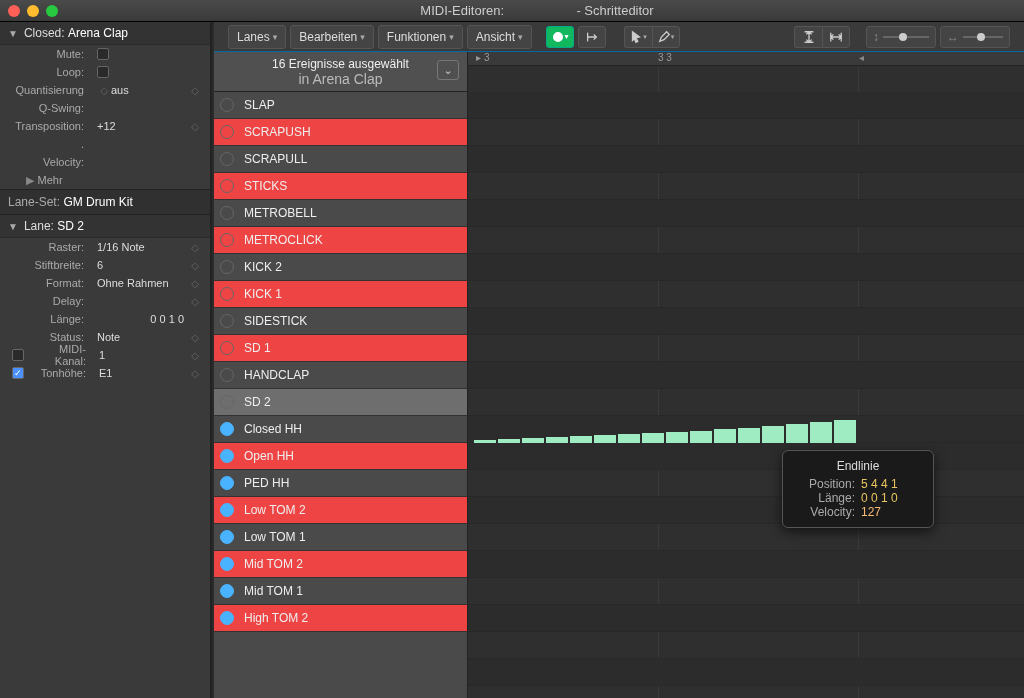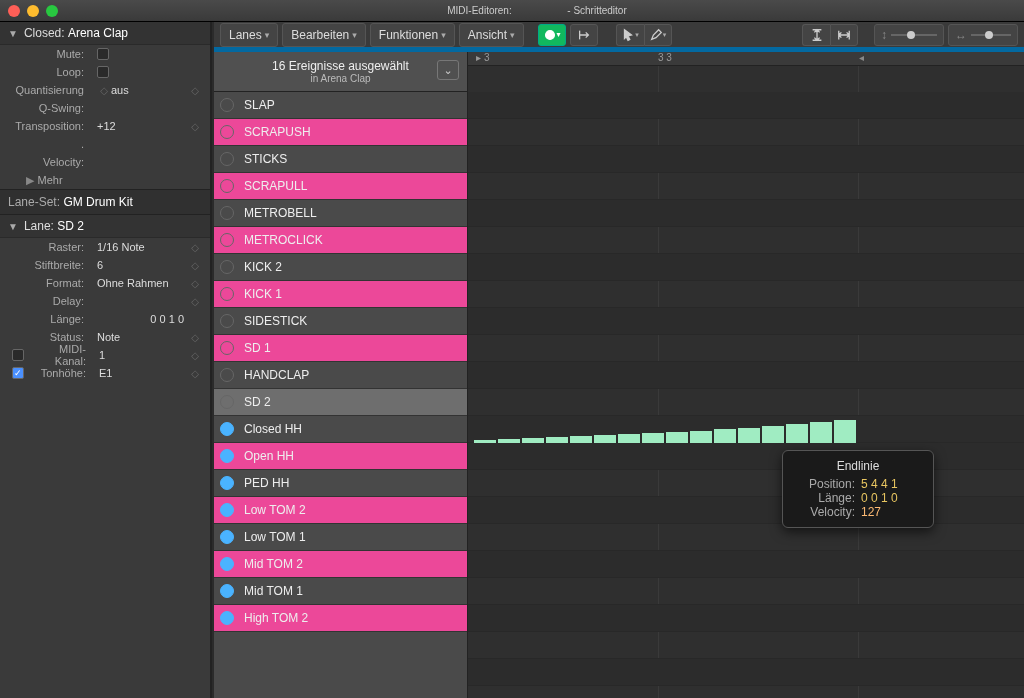--- a/index.html
+++ b/index.html
@@ -3,24 +3,24 @@
 <meta charset="utf-8">
 <style>
 * { box-sizing: border-box; margin: 0; padding: 0; font-family: -apple-system, "Helvetica Neue", Arial, sans-serif; }
 body { width: 1024px; height: 698px; background: #2b2b2b; color: #ddd; font-size: 12px; overflow: hidden; position: relative; }
 
 
 .titlebar { height: 22px; background: linear-gradient(#4a4a4a,#3a3a3a); border-bottom: 1px solid #000; display: flex; align-items: center; padding: 0 8px; }
 .traffic { display: flex; gap: 7px; }
 .traffic span { width: 12px; height: 12px; border-radius: 50%; display:inline-block; }
 .tr-close { background: #ff5f57; } .tr-min { background:#febc2e; } .tr-max { background:#28c840; }
-.titlebar .title { flex: 1; text-align: center; color: #ccc; font-size: 10px; }
-
-
-.toolbar { position:absolute; left:214px; top:22px; right:0; height:30px; background:#3a3a3a; border-bottom:5px solid #0369a1; display:flex; align-items:center; padding:0 6px; gap:4px; }
+.titlebar .title { flex: 1; text-align: center; color: #ccc; font-size: 13px; }
+
+
+.toolbar { position:absolute; left:214px; top:22px; right:0; height:30px; background:#3a3a3a; border-bottom:1px solid #0369a1; display:flex; align-items:center; padding:0 14px; gap:4px; }
 .toolbar .menu { padding:4px 8px; background:#444; border:1px solid #555; border-radius:3px; color:#ddd; font-size:12px; display:flex; align-items:center; gap:3px; }
 .toolbar .chev { font-size:9px; color:#aaa; }
 .toolbar .iconbtn { width:28px; height:22px; background:#444; border:1px solid #555; border-radius:3px; display:flex; align-items:center; justify-content:center; color:#ccc; font-size:14px; }
 .toolbar .iconbtn.green { background:#11b85e; color:#fff; border-color:#0a8; }
 .toolbar .grp { display:flex; gap:0; }
 .toolbar .grp .iconbtn { border-radius:0; border-right:none; }
 .toolbar .grp .iconbtn:first-child { border-radius:3px 0 0 3px; }
 .toolbar .grp .iconbtn:last-child { border-radius:0 3px 3px 0; border-right:1px solid #555; }
 .toolbar .spacer { flex:1; }
 .slider { width:70px; height:22px; background:#444; border:1px solid #555; border-radius:3px; display:flex; align-items:center; padding:0 6px; gap:4px; }
@@ -36,31 +36,31 @@
 .param-row .val { color:#ddd; flex:1; }
 .param-row .valnum { text-align:right; flex:1; padding-right:18px; }
 .param-row .steppers { color:#666; width:14px; text-align:center; font-size:10px; }
 .param-check { width:12px; height:12px; border:1px solid #666; border-radius:2px; display:inline-block; margin-right:4px; background:#2a2a2a; }
 .param-check.checked { background:#4a90ff; }
 .param-check.checked::after { content:"✓"; color:#fff; font-size:9px; position:relative; top:-2px; left:1px; }
 .lane-set { background:#303030; padding:5px 8px; color:#ddd; border-top:1px solid #222; border-bottom:1px solid #222; }
 
 
 .eventhdr { position:absolute; left:214px; top:52px; width:254px; height:40px; background:#505050; display:flex; align-items:center; justify-content:center; flex-direction:column; color:#eee; border-right:1px solid #222; border-bottom:1px solid #222; }
-.eventhdr .sub { font-size:10px; color:#bbb; }
+.eventhdr .sub { font-size:14px; color:#bbb; }
 .eventhdr .dd { position:absolute; right:8px; top:8px; width:22px; height:20px; border:1px solid #777; border-radius:3px; display:flex; align-items:center; justify-content:center; color:#ccc; font-size:11px; }
 
 
 .ruler { position:absolute; left:468px; top:52px; right:0; height:14px; background:#3a3a3a; border-bottom:1px solid #222; color:#999; font-size:10px; }
 .ruler .mark { position:absolute; top:0; }
 .ruler .ph { position:absolute; right:160px; top:0; color:#888; }
 
 
 .lanelist { position:absolute; left:214px; top:92px; width:254px; bottom:0; background:#4a4a4a; overflow-y:auto; border-right:1px solid #222; }
-.lane-row { height:27px; display:flex; align-items:center; border-bottom:1px solid #333; padding-left:6px; background:#ec4899; }
+.lane-row { height:27px; display:flex; align-items:center; border-bottom:1px solid #333; padding-left:6px; background:#ef4444; }
 .lane-row:nth-child(odd){ background:#4a4a4a; }
 .lane-row.selected { background:#6e6e6e; }
 .lane-row .power { width:14px; height:14px; border:1px solid #666; border-radius:50%; margin-right:10px; }
 .lane-row.hason .power { background:#4ab3ff; border-color:#4ab3ff; }
 .lane-row .name { color:#eee; font-size:12px; }
 
 
 .grid { position:absolute; left:468px; top:66px; right:0; bottom:0; background:#2f2f2f; overflow:hidden; }
 .grid .lane-bg { position:absolute; left:0; right:0; height:27px; border-bottom:1px solid #282828; }
 .grid .lane-bg.sel { background:rgba(100,180,120,0.12); }
@@ -280,25 +280,25 @@
     <div class="lane-row">
       <span class="power"></span>
       <span class="name">SLAP</span>
     </div>
     <div class="lane-row">
       <span class="power"></span>
       <span class="name">SCRAPUSH</span>
     </div>
     <div class="lane-row">
       <span class="power"></span>
+      <span class="name">SCRAPULL</span>
+    </div>
+    <div class="lane-row">
+      <span class="power"></span>
       <span class="name">STICKS</span>
-    </div>
-    <div class="lane-row">
-      <span class="power"></span>
-      <span class="name">SCRAPULL</span>
     </div>
     <div class="lane-row">
       <span class="power"></span>
       <span class="name">METROBELL</span>
     </div>
     <div class="lane-row">
       <span class="power"></span>
       <span class="name">METROCLICK</span>
     </div>
     <div class="lane-row">

